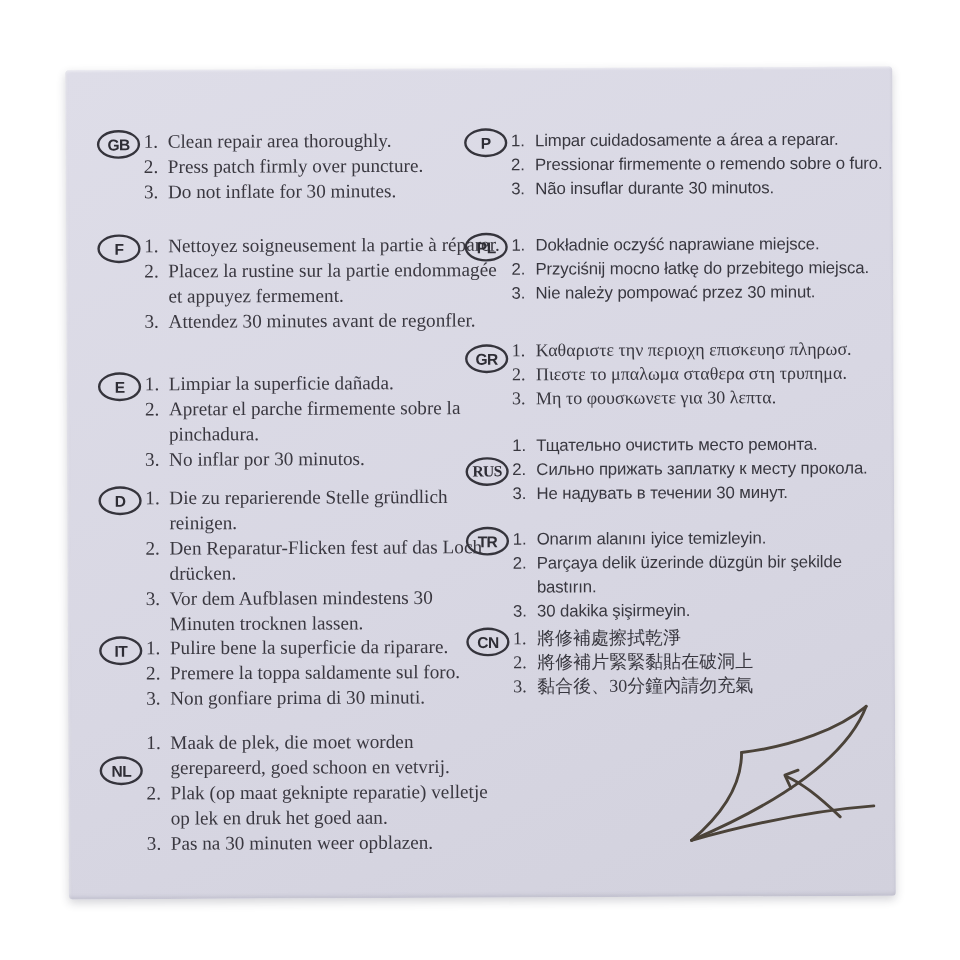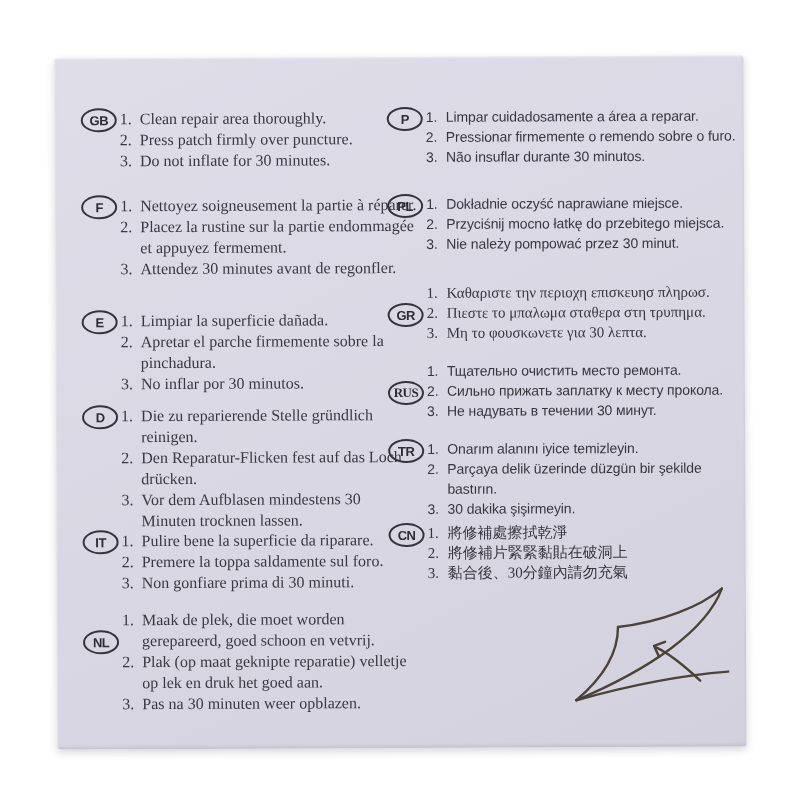--- a/index.html
+++ b/index.html
@@ -37,21 +37,21 @@
   .font-sans .items{font-family:"Liberation Sans", sans-serif;letter-spacing:-0.1px;}
   .font-serif .items{font-family:"Liberation Serif", serif;}
   .col-right .font-serif .items{font-size:15px;line-height:20px;}
   
   .sec-gb{top:50px;}  .sec-f{top:137px;}  .sec-e{top:252px;}
   .sec-d{top:347px;}  .sec-it{top:472px;} .sec-nl{top:551px;}
   .sec-p{top:50px;}   .sec-pl{top:137px;} .sec-gr{top:226px;}
   .sec-rus{top:304px;}.sec-tr{top:382px;} .sec-cn{top:466px;}
   
   .sec-nl .badge{margin-top:21px;}
-  .sec-gr .badge{margin-top:20px;}
+  .sec-gr .badge{margin-top:4px;}
   .sec-rus .badge{margin-top:20px;font-family:Liberation Serif, serif;}
   .sec-cn .items{font-size:15px;line-height:22px;}
   .sketch{position:absolute;right:6px;bottom:22px;width:172px;height:142px;}
   .sketch path{fill:none;stroke:#4b4339;stroke-width:2.4;stroke-linecap:round;stroke-linejoin:round;}
 </style>
 </head>
 <body>
 
 <div class="card">
   <div class="col col-left">

